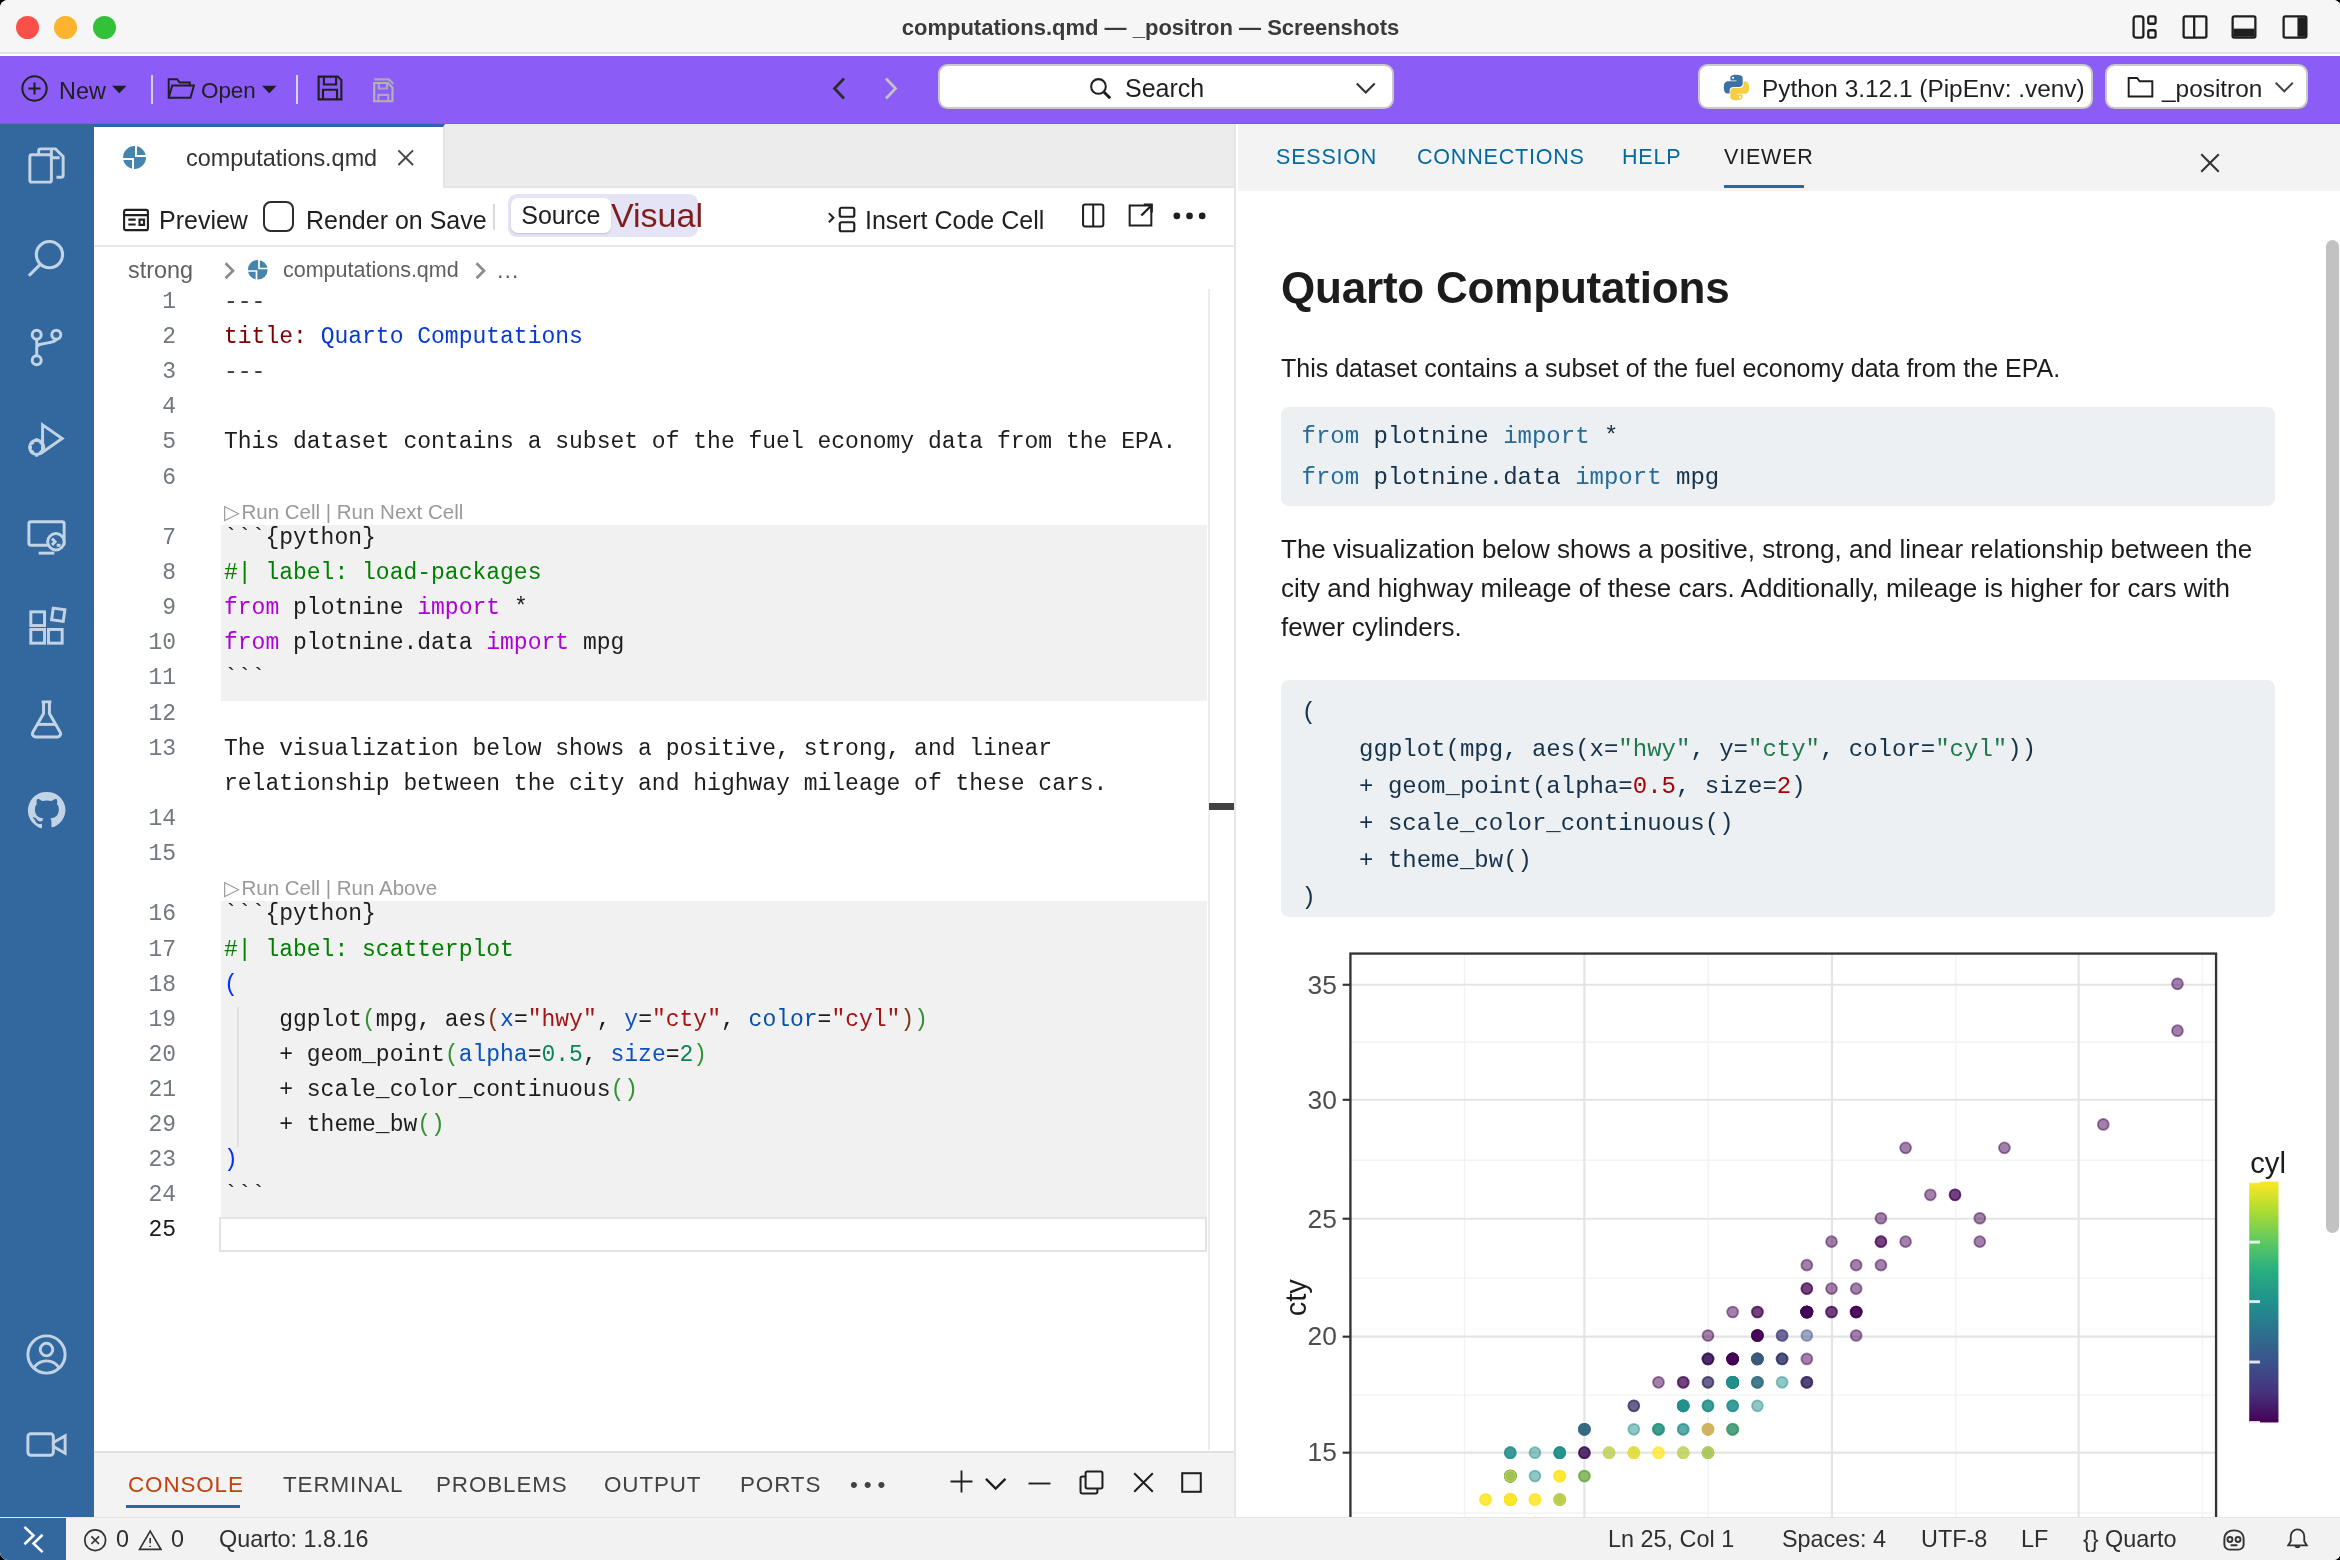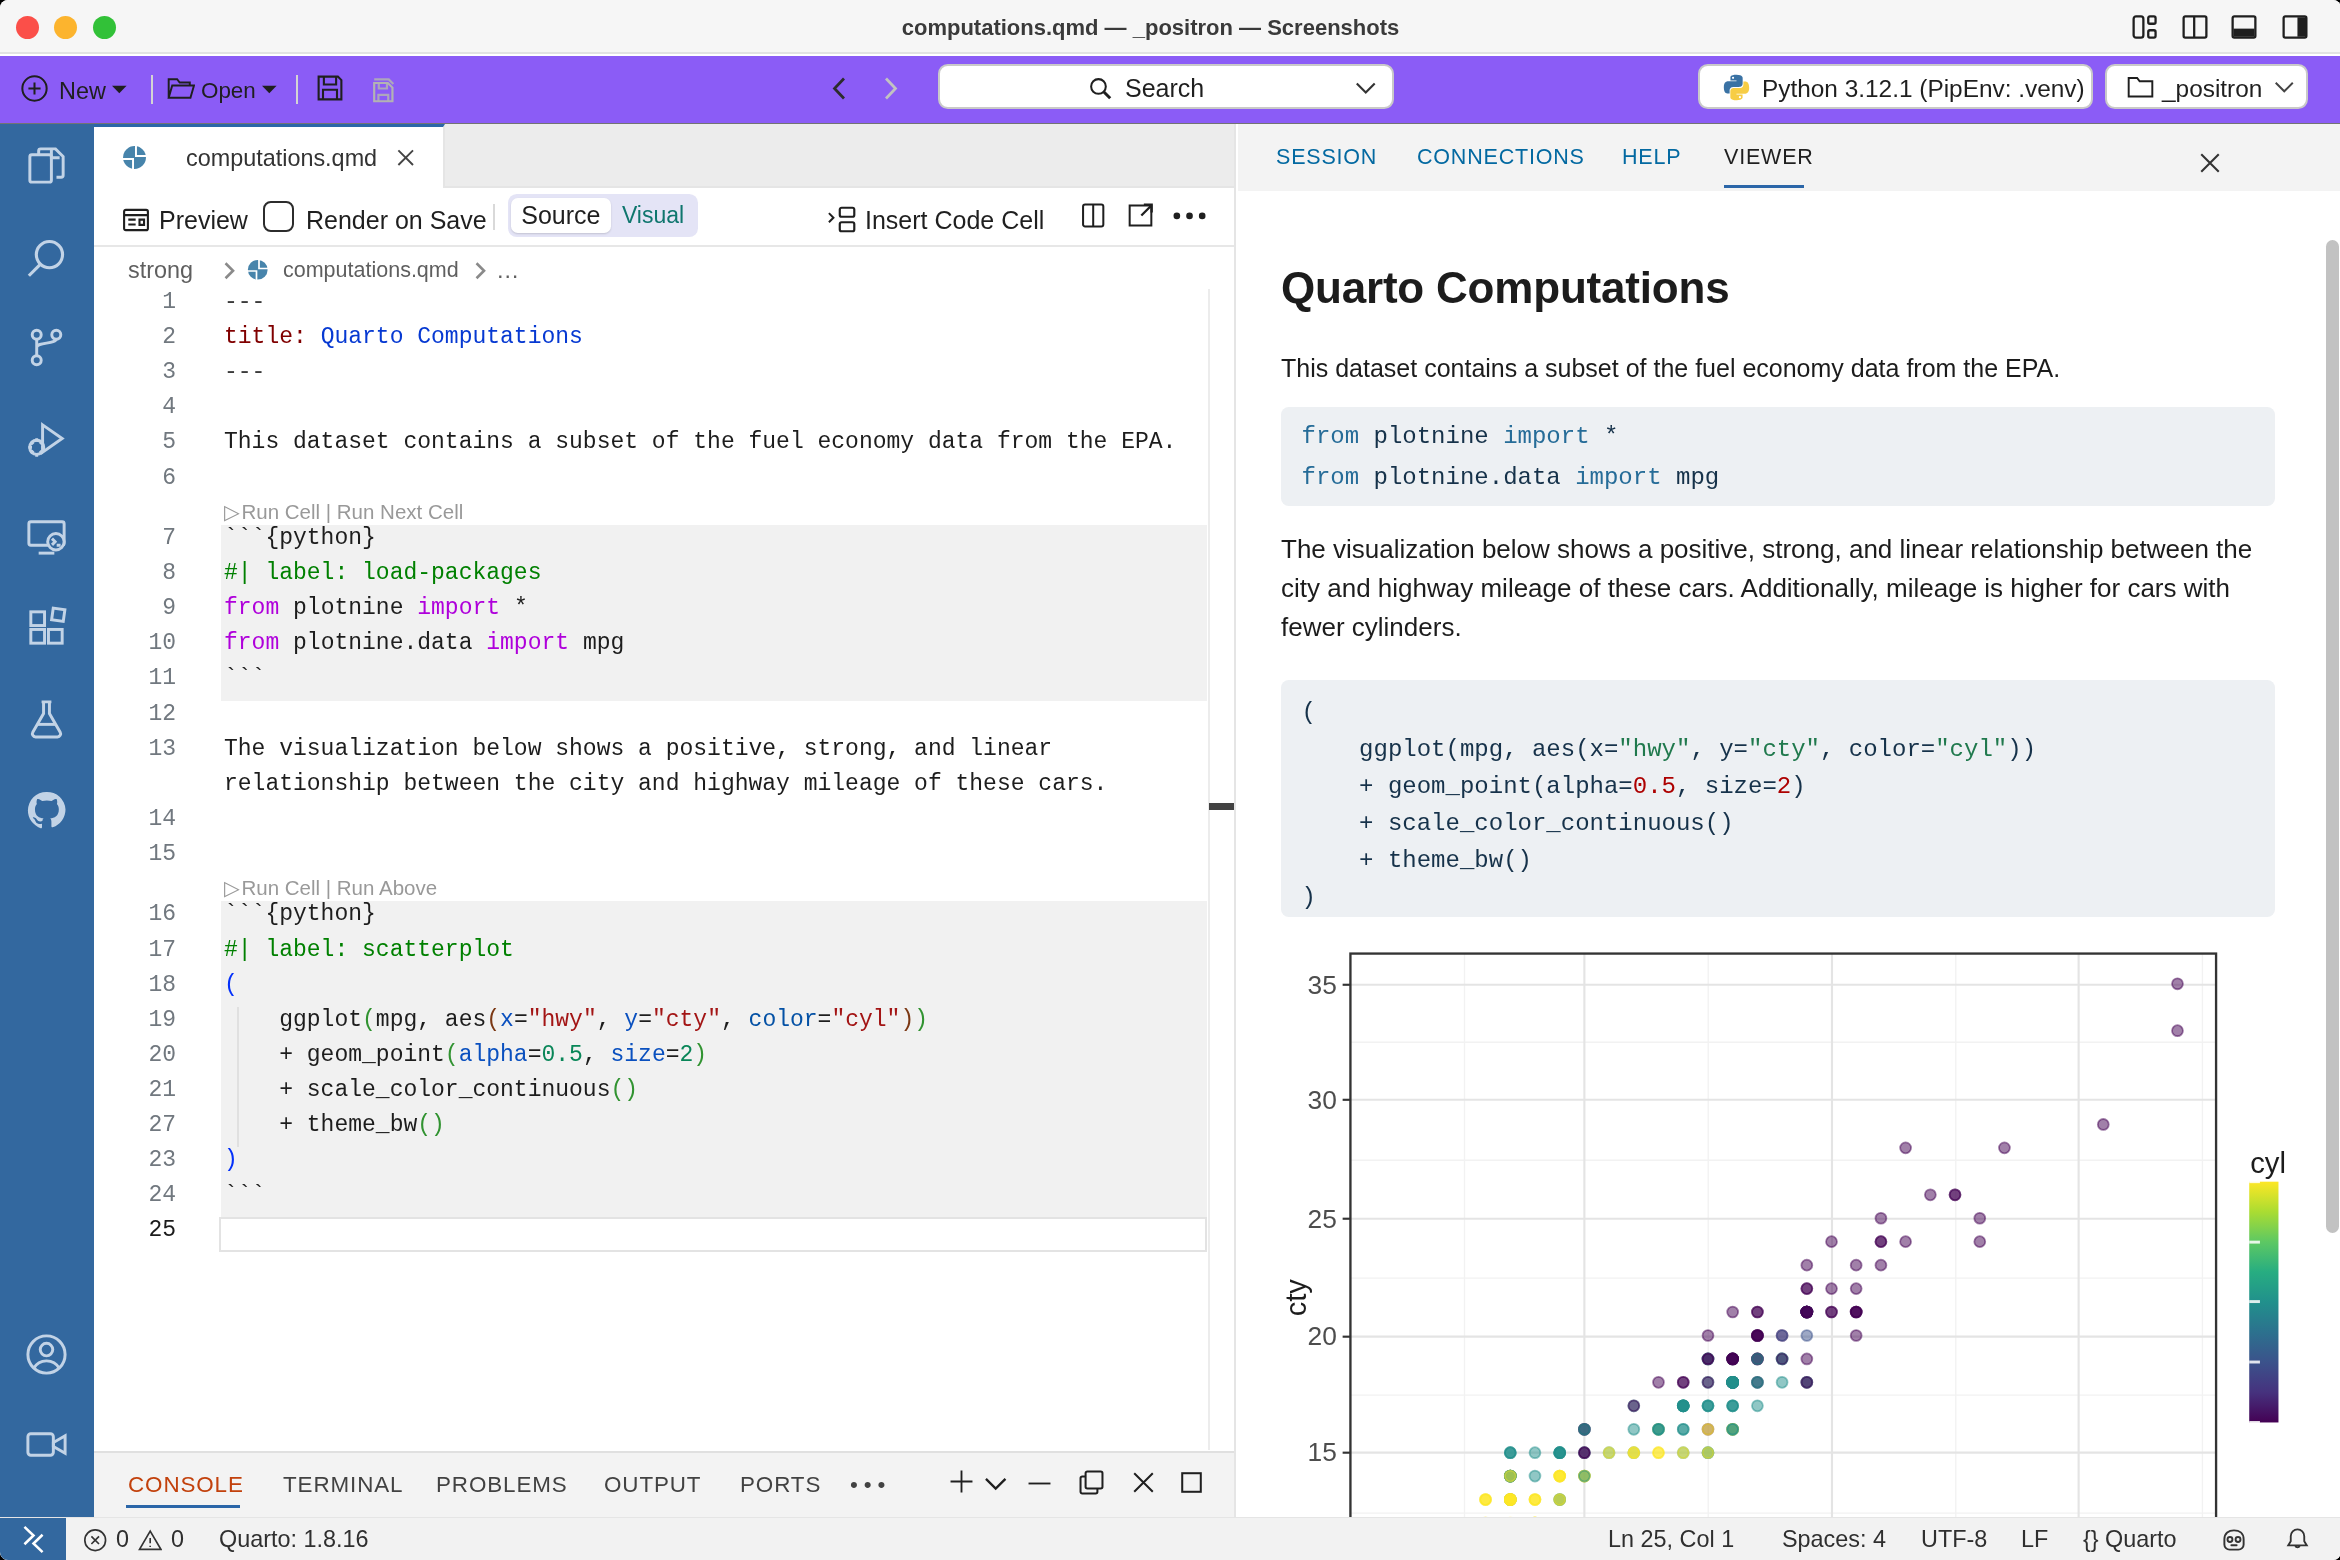--- a/index.html
+++ b/index.html
@@ -192,21 +192,21 @@
           <rect x="1.2" y="2.2" width="13.6" height="11.6" rx="1"></rect>
           <path d="M1.2 5.2h13.6M3.6 7.8h4.2M3.6 10.6h4.2M10 7.8h2.6v3h-2.6z"></path>
         </svg>
       <div class="tbtxt" style="left:65px;height:56px;line-height:58px">Preview</div>
       <div style="position:absolute;left:169px;top:9.8px;width:31px;height:31px;border:2.4px solid #2c2c2c;border-radius:7.8px;background:#fff"></div>
       <div class="tbtxt" style="left:212px;height:56px;line-height:58px;font-size:25px">Render on Save</div>
       <div style="position:absolute;left:399px;top:12.7px;width:2px;height:26px;background:#d9d9d9"></div>
       <div style="position:absolute;left:414px;top:2.9px;width:190px;height:43px;background:#e4e4f6;border-radius:8.8px">
         <div style="position:absolute;left:2.9px;top:3.9px;width:100px;height:35px;background:#fff;border-radius:6.8px;box-shadow:0 1px 2px rgba(0,0,0,.15)"></div>
         <div style="position:absolute;left:2.9px;top:0px;width:100px;height:43px;line-height:43px;text-align:center;font-size:25px;color:#1f1f1f">Source</div>
-        <div style="position:absolute;left:103px;top:0px;width:84px;height:43px;line-height:43px;text-align:center;font-size:23px;color:#0f766e">Visual</div>
+        <div style="position:absolute;left:103px;top:0px;width:84px;height:43px;line-height:43px;text-align:center;font-size:34px;color:#7f1d1d">Visual</div>
       </div>
       <svg style="position:absolute;left:733px;top:13.7px" width="31" height="29" viewBox="0 0 17 16" fill="none" stroke="#1f1f1f" stroke-width="1.2">
           <path d="M1 4.5l2.5 2.5L1 9.5" stroke-width="1.1"></path>
           <rect x="7" y="1.5" width="8" height="5" rx="1"></rect>
           <rect x="7" y="9.5" width="8" height="5" rx="1"></rect>
         </svg>
       <div class="tbtxt" style="left:771px;height:56px;line-height:58px">Insert Code Cell</div>
       <svg style="position:absolute;left:987px;top:10.7px" width="24.4" height="27" viewBox="0 0 14 16" fill="none" stroke="#1f1f1f" stroke-width="1.2">
           <rect x="1" y="1.5" width="12" height="13" rx="1.2"></rect>
           <path d="M7 1.5v13"></path>
@@ -255,21 +255,21 @@
       <div class="ln" style="top:412px">12</div>
       <div class="ln" style="top:447px">13</div>
       <div class="ln" style="top:517px">14</div>
       <div class="ln" style="top:552px">15</div>
       <div class="ln" style="top:612px">16</div>
       <div class="ln" style="top:648px">17</div>
       <div class="ln" style="top:683px">18</div>
       <div class="ln" style="top:718px">19</div>
       <div class="ln" style="top:753px">20</div>
       <div class="ln" style="top:788px">21</div>
-      <div class="ln" style="top:823px">27</div>
+      <div class="ln" style="top:823px">29</div>
       <div class="ln" style="top:858px">23</div>
       <div class="ln" style="top:893px">24</div>
       <div class="ln" style="top:928px;color:#1b1b1b">25</div>
       <div class="cl" style="top:0;color:#3b3b3b">---</div>
       <div class="cl" style="top:35px"><span style="color:#800000">title: </span><span style="color:#0639d2">Quarto Computations</span></div>
       <div class="cl" style="top:70px;color:#3b3b3b">---</div>
       <div class="cl" style="top:140px">This dataset contains a subset of the fuel economy data from the EPA.</div>
       <div class="codelens" style="top:211px">▷ Run Cell | Run Next Cell</div>
       <div class="cl" style="top:236px">```{python}</div>
       <div class="cl" style="top:271px;color:#008000">#| label: load-packages</div>

